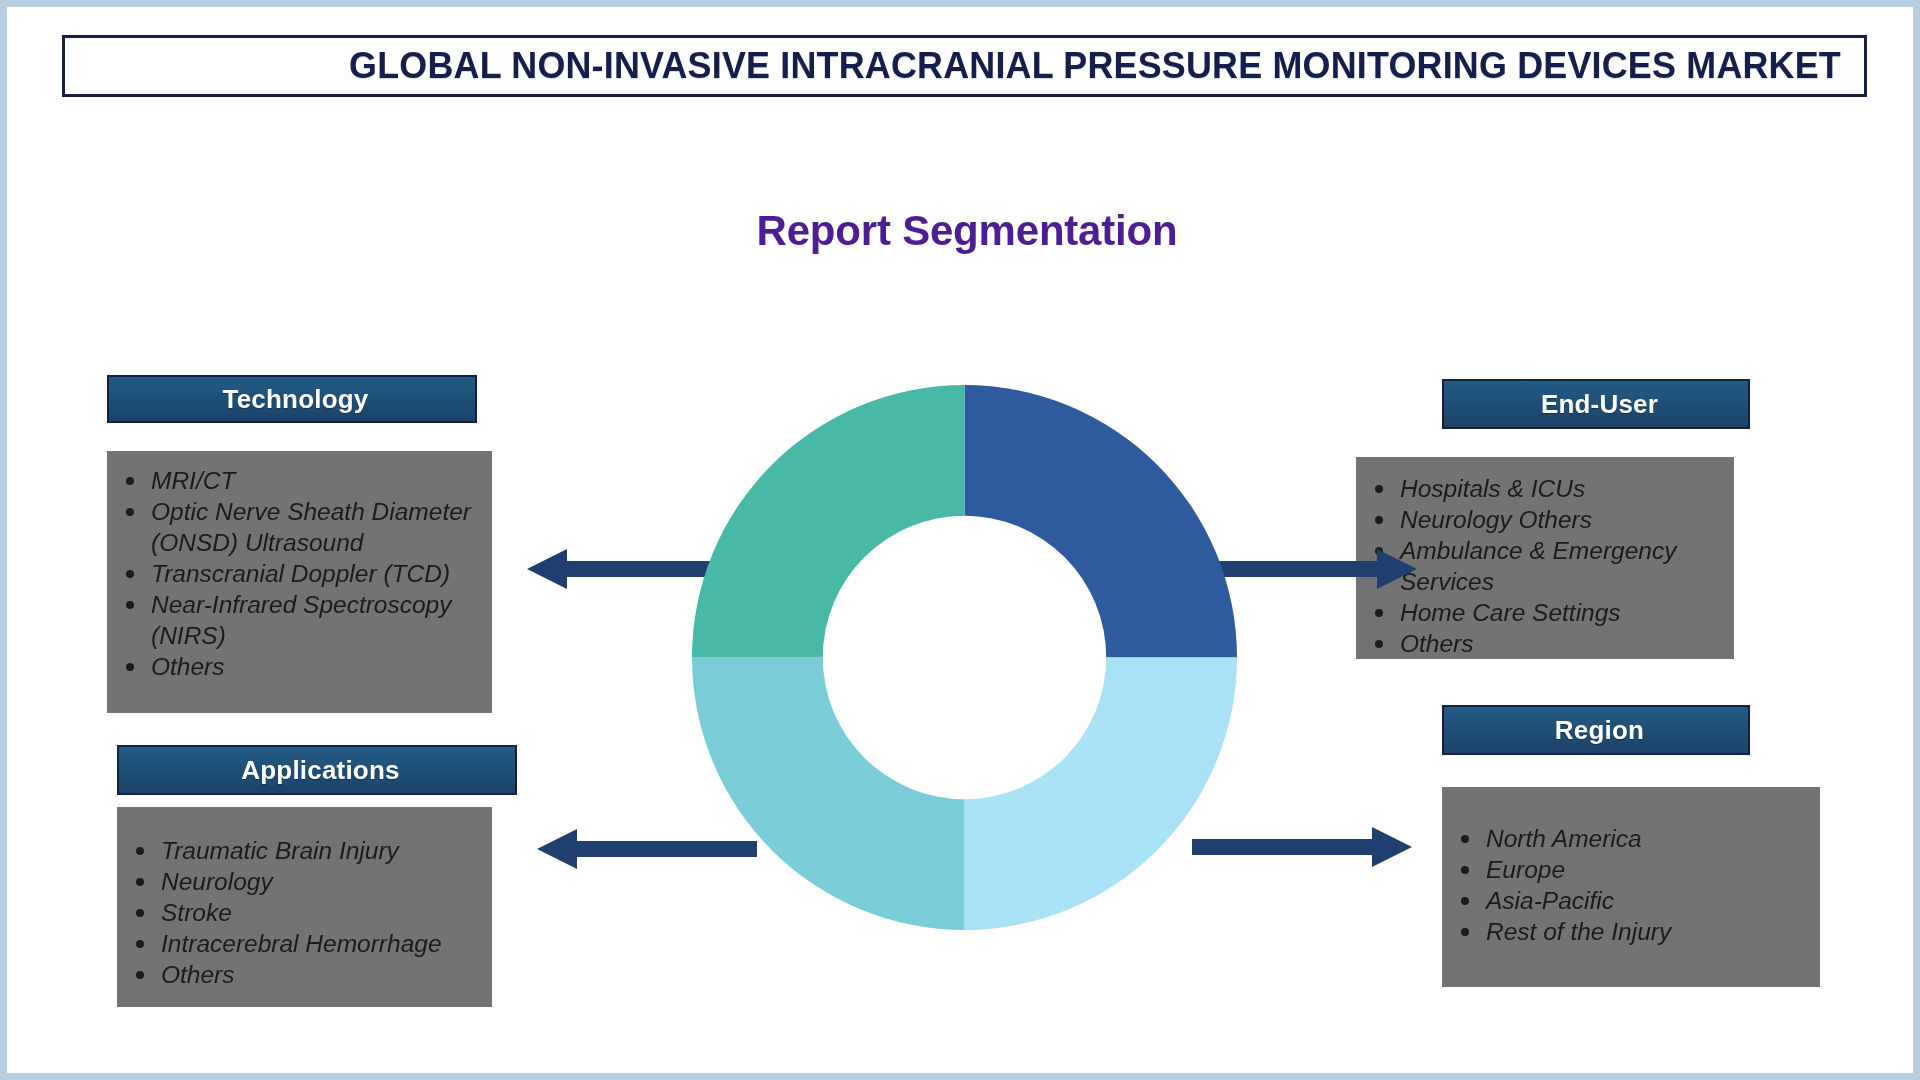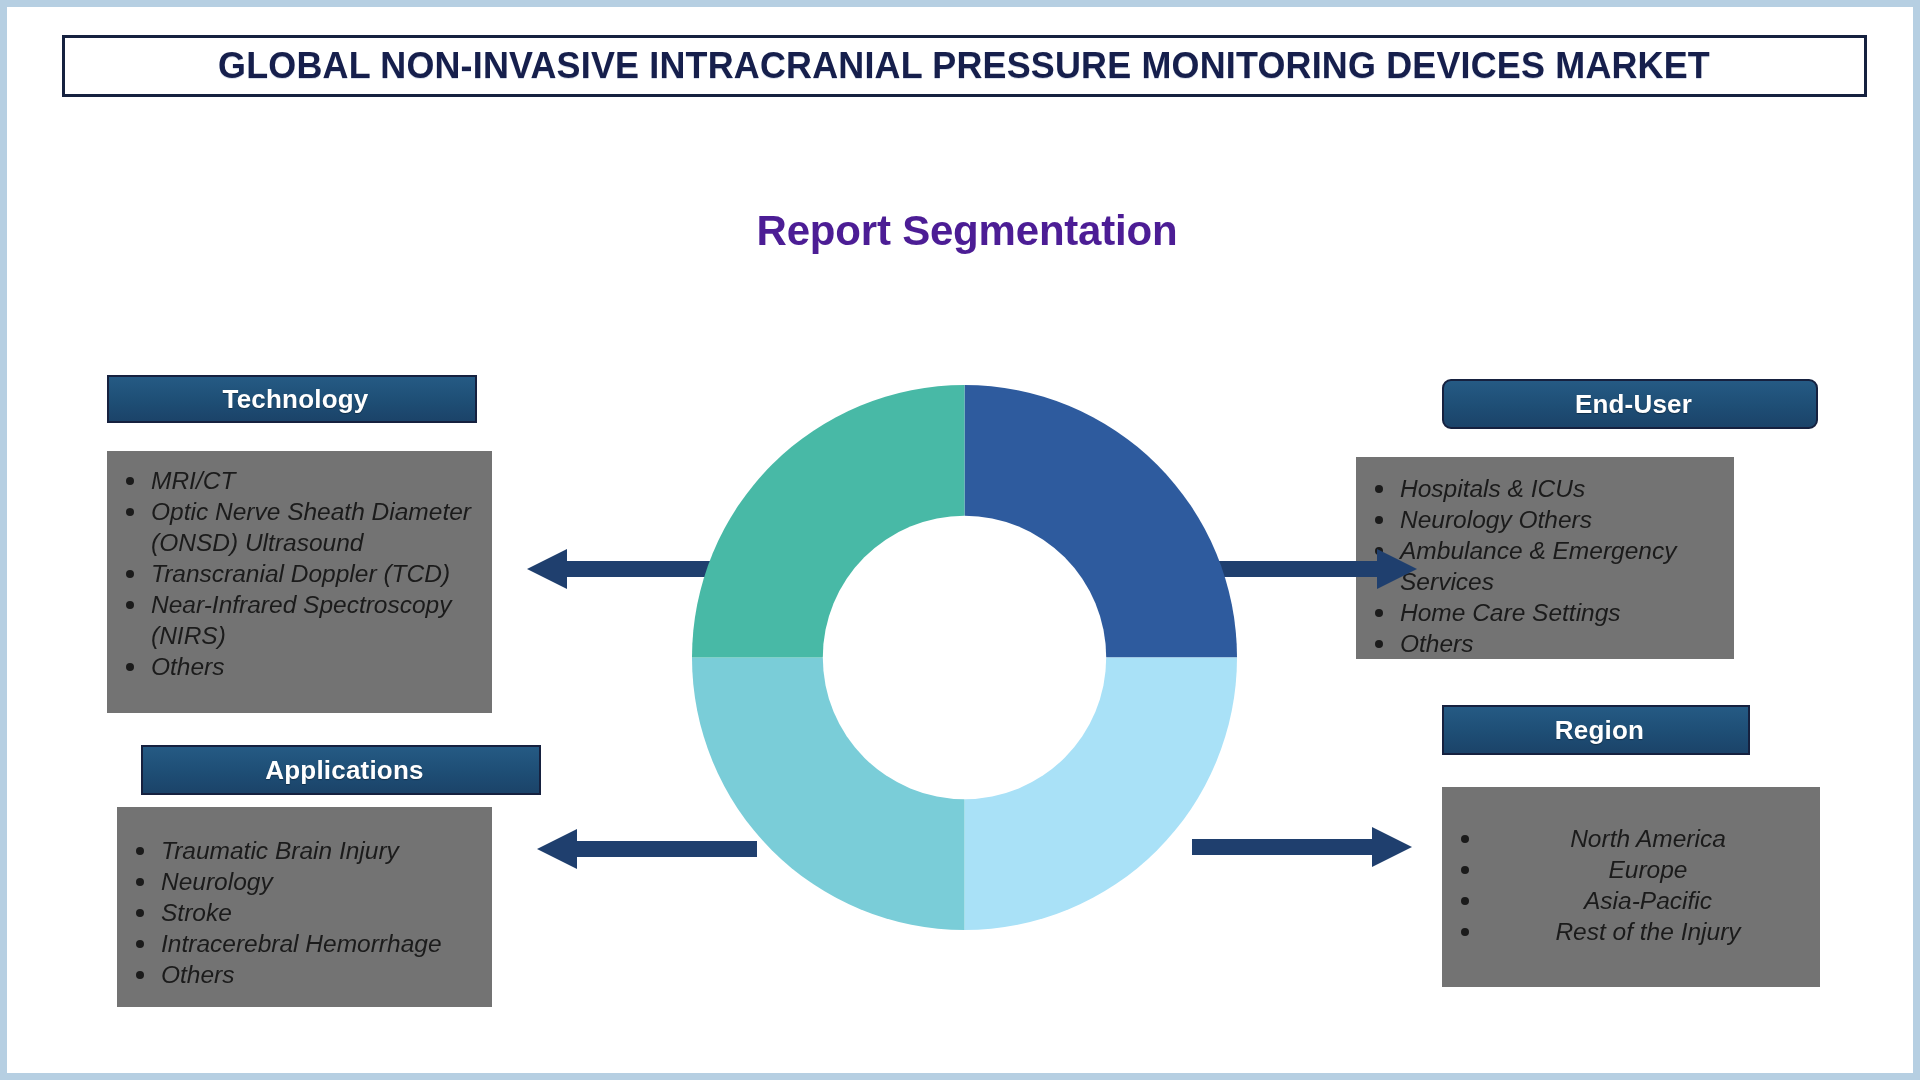--- a/index.html
+++ b/index.html
@@ -33,21 +33,21 @@
     position: absolute;
     left: 55px;
     top: 28px;
     width: 1805px;
     height: 62px;
     box-sizing: border-box;
     border: 3px solid #16213f;
     background: #ffffff;
     display: flex;
     align-items: center;
-    justify-content: center;
+    justify-content: flex-end;
   }
   .title-text {
     font-family: "Liberation Sans Narrow", "Liberation Sans", sans-serif;
     font-weight: 700;
     font-size: 37px;
     letter-spacing: 0.2px;
     color: #161f4c;
     white-space: nowrap;
     transform: scaleX(0.97);
     text-shadow: 0 1px 0 rgba(140,160,200,0.35);
@@ -104,29 +104,29 @@
     line-height: 31px;
     margin: 0;
     padding-left: 2px;
   }
   .cat-body li::marker { font-size: 26px; }
 
   
   #tech-header  { left: 100px;  top: 368px; width: 370px;  height: 48px; }
   #tech-body    { left: 100px;  top: 444px; width: 385px;  height: 262px; padding-top: 14px; }
 
-  #app-header   { left: 110px;  top: 738px; width: 400px;  height: 50px; margin-left: 24px; }
+  #app-header   { left: 110px;  top: 738px; width: 400px;  height: 50px; }
   #app-body     { left: 110px;  top: 800px; width: 375px;  height: 200px; padding-top: 28px; }
 
   
-  #enduser-header { left: 1435px; top: 372px; width: 376px; height: 50px; border-radius: 9px; }
+  #enduser-header { left: 1435px; top: 372px; width: 308px; height: 50px; }
   #enduser-body   { left: 1349px; top: 450px; width: 378px; height: 202px; padding-top: 16px; }
 
   #region-header  { left: 1435px; top: 698px; width: 308px; height: 50px; }
-  #region-body    { left: 1435px; top: 780px; width: 378px; height: 200px; padding-top: 36px; text-align: center; }
+  #region-body    { left: 1435px; top: 780px; width: 378px; height: 200px; padding-top: 36px; }
 
   
   .donut-wrap {
     position: absolute;
     left: 685px;
     top: 378px;
     width: 545px;
     height: 545px;
   }
   .donut-wrap svg { display: block; width: 100%; height: 100%; }

